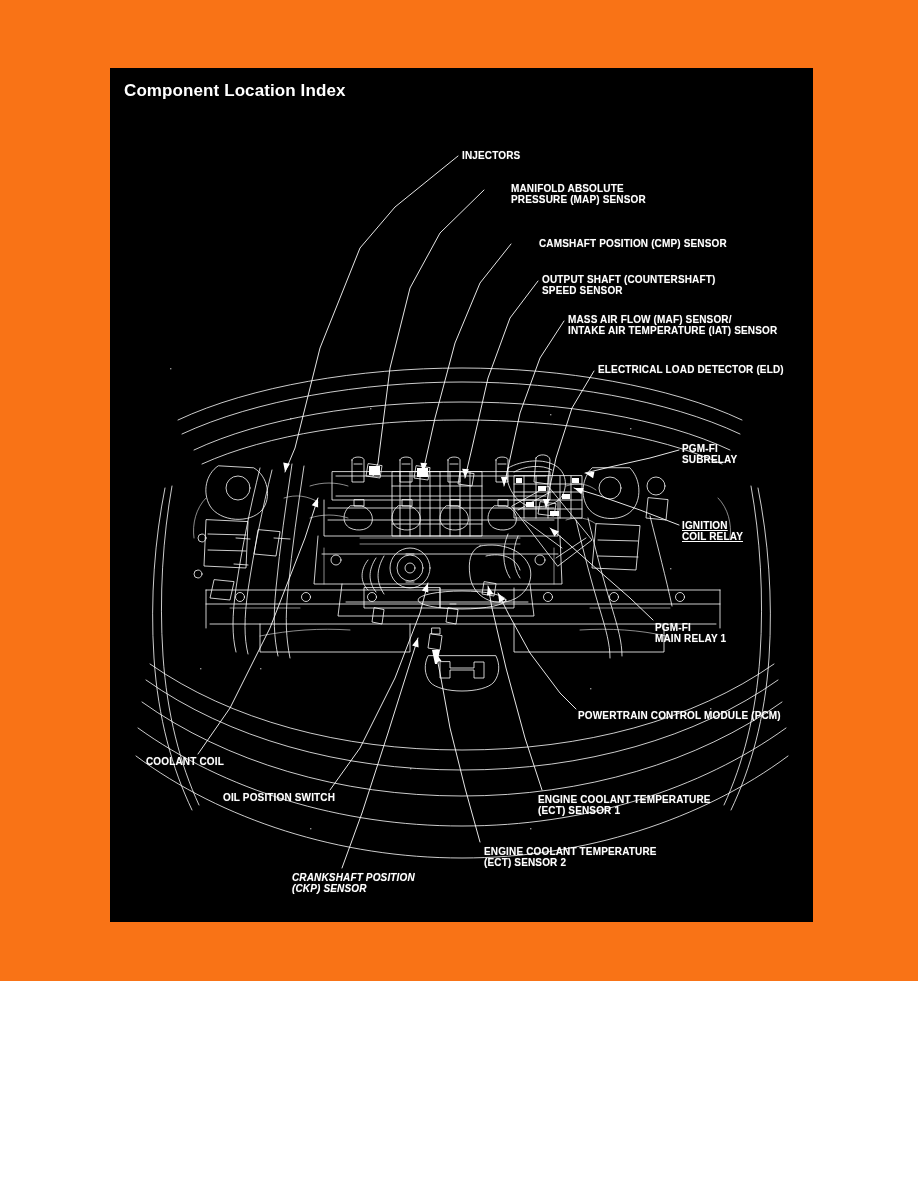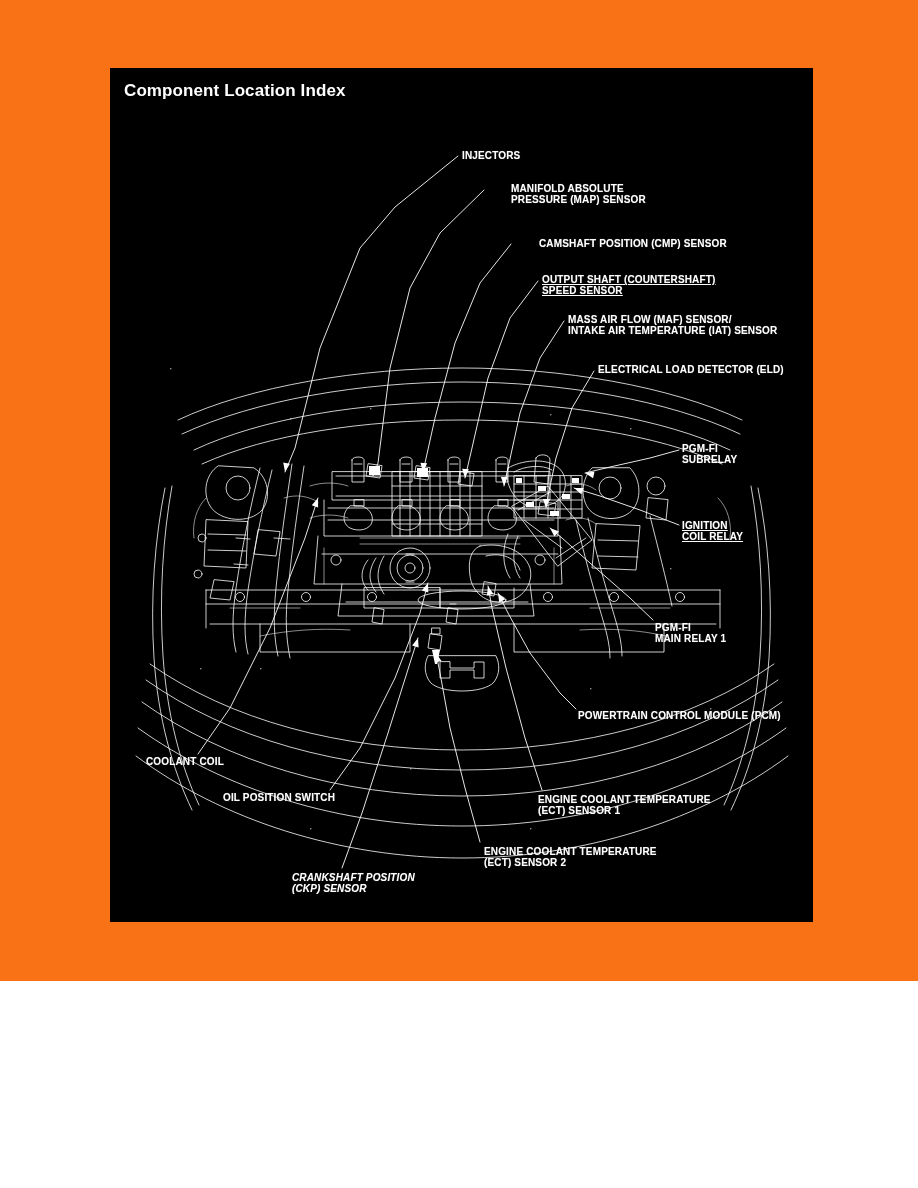--- a/index.html
+++ b/index.html
@@ -394,21 +394,21 @@
         <polygon class="arrowhead" points="378,518 383.4763025297354,525.9101270914451 376.8782915910586,527.5551959815228"></polygon>
         <polyline class="leader" points="370,774 355,720 340,660 330,605 326,585"></polyline>
         <polygon class="arrowhead" points="326,585 331.4763025297354,592.9101270914451 324.8782915910586,594.5551959815228"></polygon>
       </svg>
 
     <div id="callout-layer">
         <div class="callout" style="left: 352px; top: 82px;">INJECTORS</div>
         <div class="callout" style="left: 367px; top: 115px; margin-left: 34px;">MANIFOLD ABSOLUTE
 PRESSURE (MAP) SENSOR</div>
         <div class="callout" style="left: 405px; top: 170px; margin-left: 24px;">CAMSHAFT POSITION (CMP) SENSOR</div>
-        <div class="callout" style="left: 432px; top: 206px; text-decoration: underline;">OUTPUT SHAFT (COUNTERSHAFT)
+        <div class="callout" style="left: 432px; top: 206px;">OUTPUT SHAFT (COUNTERSHAFT)
 SPEED SENSOR</div>
         <div class="callout" style="left: 458px; top: 246px;">MASS AIR FLOW (MAF) SENSOR/
 INTAKE AIR TEMPERATURE (IAT) SENSOR</div>
         <div class="callout" style="left: 488px; top: 296px;">ELECTRICAL LOAD DETECTOR (ELD)</div>
         <div class="callout" style="left: 572px; top: 375px;">PGM-FI
 SUBRELAY</div>
         <div class="callout" style="left: 572px; top: 452px; text-decoration: underline;">IGNITION
 COIL RELAY</div>
         <div class="callout" style="left: 545px; top: 554px;">PGM-FI
 MAIN RELAY 1</div>

